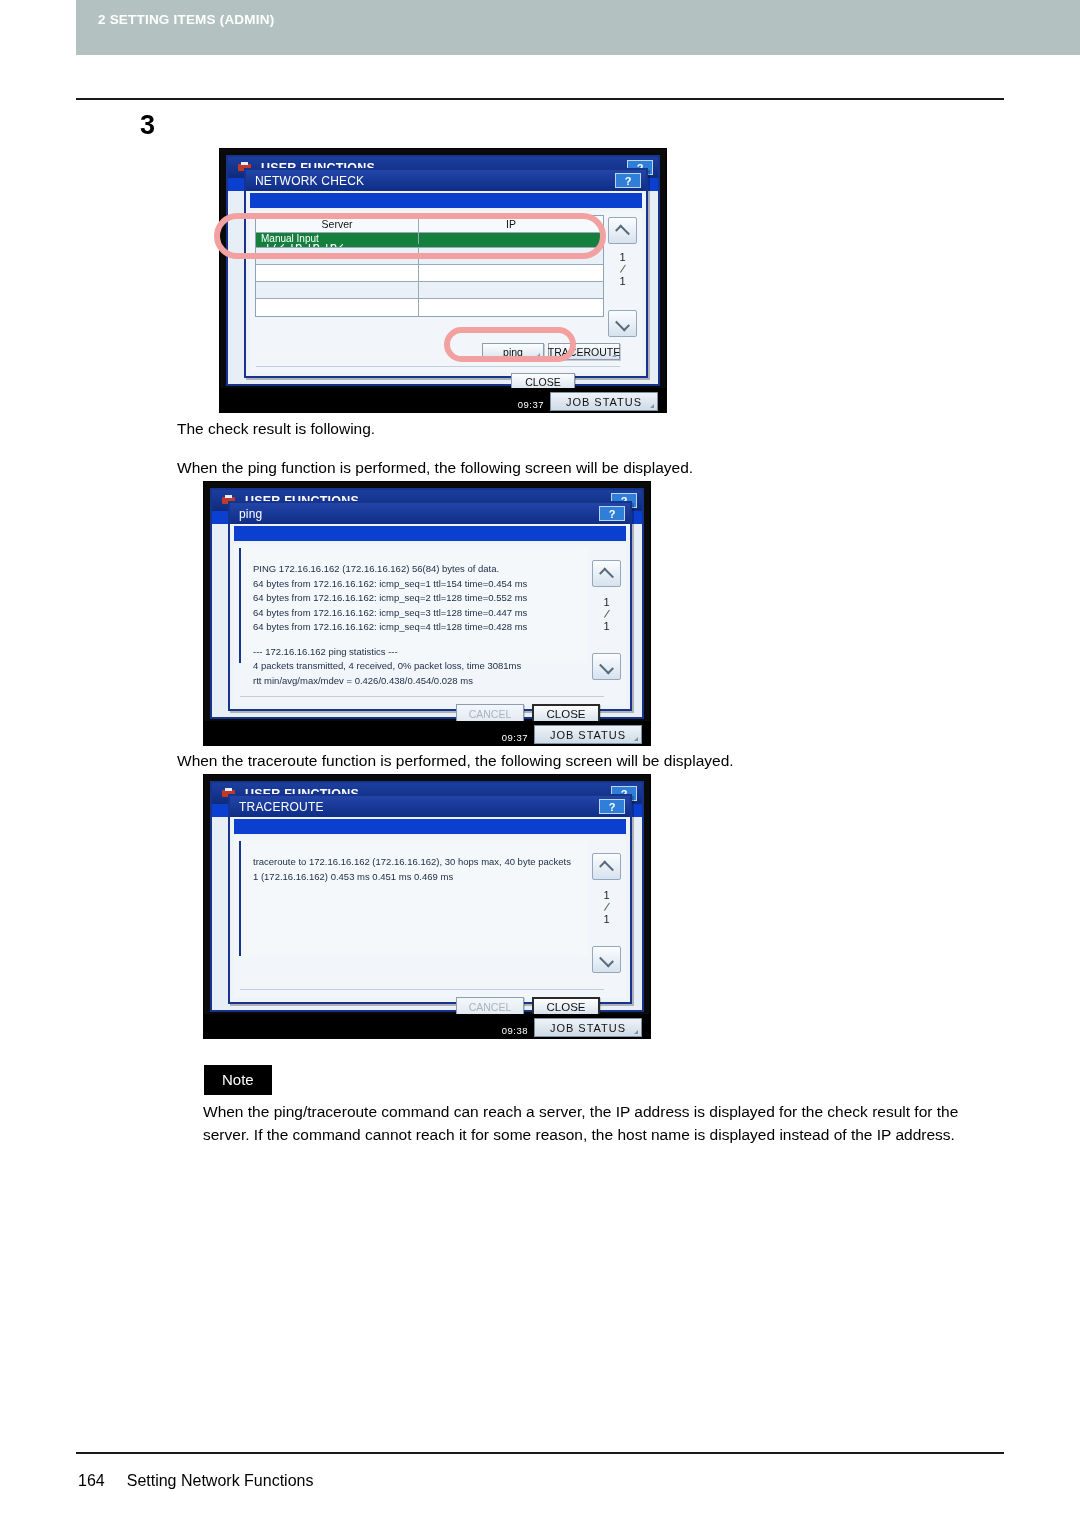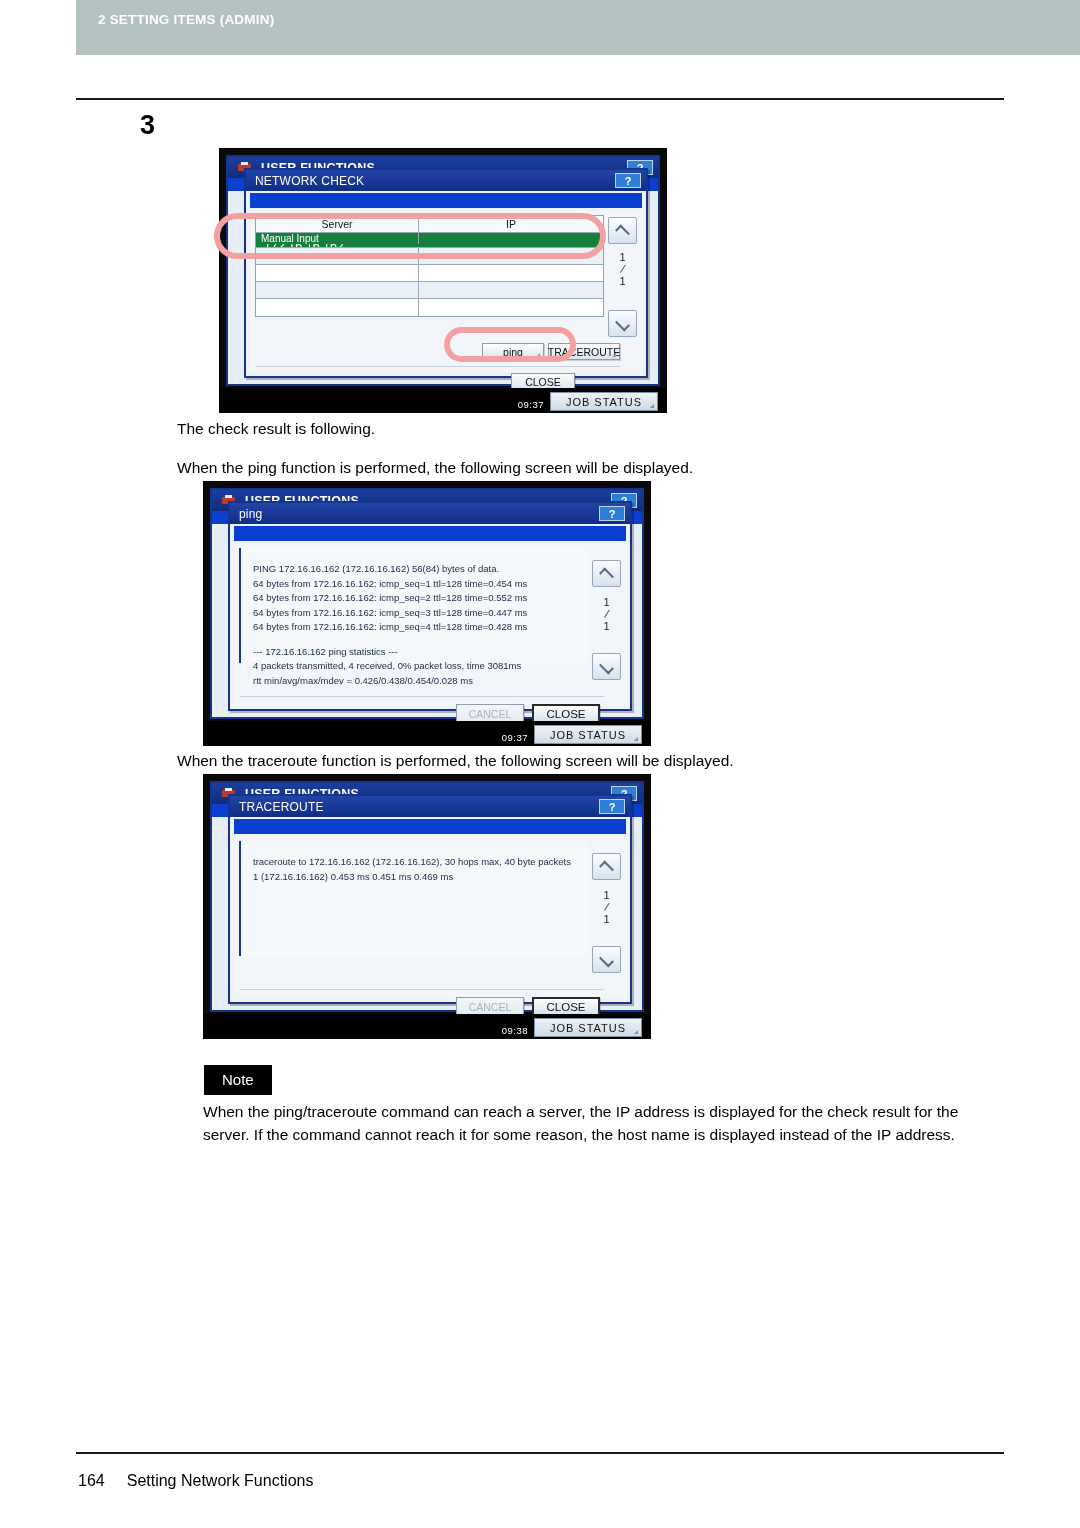--- a/index.html
+++ b/index.html
@@ -357,21 +357,21 @@
       <div class="dlg" style="top:11px;">
         <div class="dlg-title">
           <span class="t">ping</span>
           <span class="help-btn">?</span>
         </div>
         <div class="dlg-blue"></div>
 
         <div class="dlg-body">
           <div class="logbox">
             <div class="logline">PING 172.16.16.162 (172.16.16.162) 56(84) bytes of data.</div>
-            <div class="logline">64 bytes from 172.16.16.162: icmp_seq=1 ttl=128 time=0.454 ms</div>
+            <div class="logline">64 bytes from 172.16.16.162: icmp_seq=1 ttl=154 time=0.454 ms</div>
             <div class="logline">64 bytes from 172.16.16.162: icmp_seq=2 ttl=128 time=0.552 ms</div>
             <div class="logline">64 bytes from 172.16.16.162: icmp_seq=3 ttl=128 time=0.447 ms</div>
             <div class="logline">64 bytes from 172.16.16.162: icmp_seq=4 ttl=128 time=0.428 ms</div>
             <div class="logline gap"></div>
             <div class="logline">--- 172.16.16.162 ping statistics ---</div>
             <div class="logline">4 packets transmitted, 4 received, 0% packet loss, time 3081ms</div>
             <div class="logline">rtt min/avg/max/mdev = 0.426/0.438/0.454/0.028 ms</div>
           </div>
 
           <div class="scrollcol">

